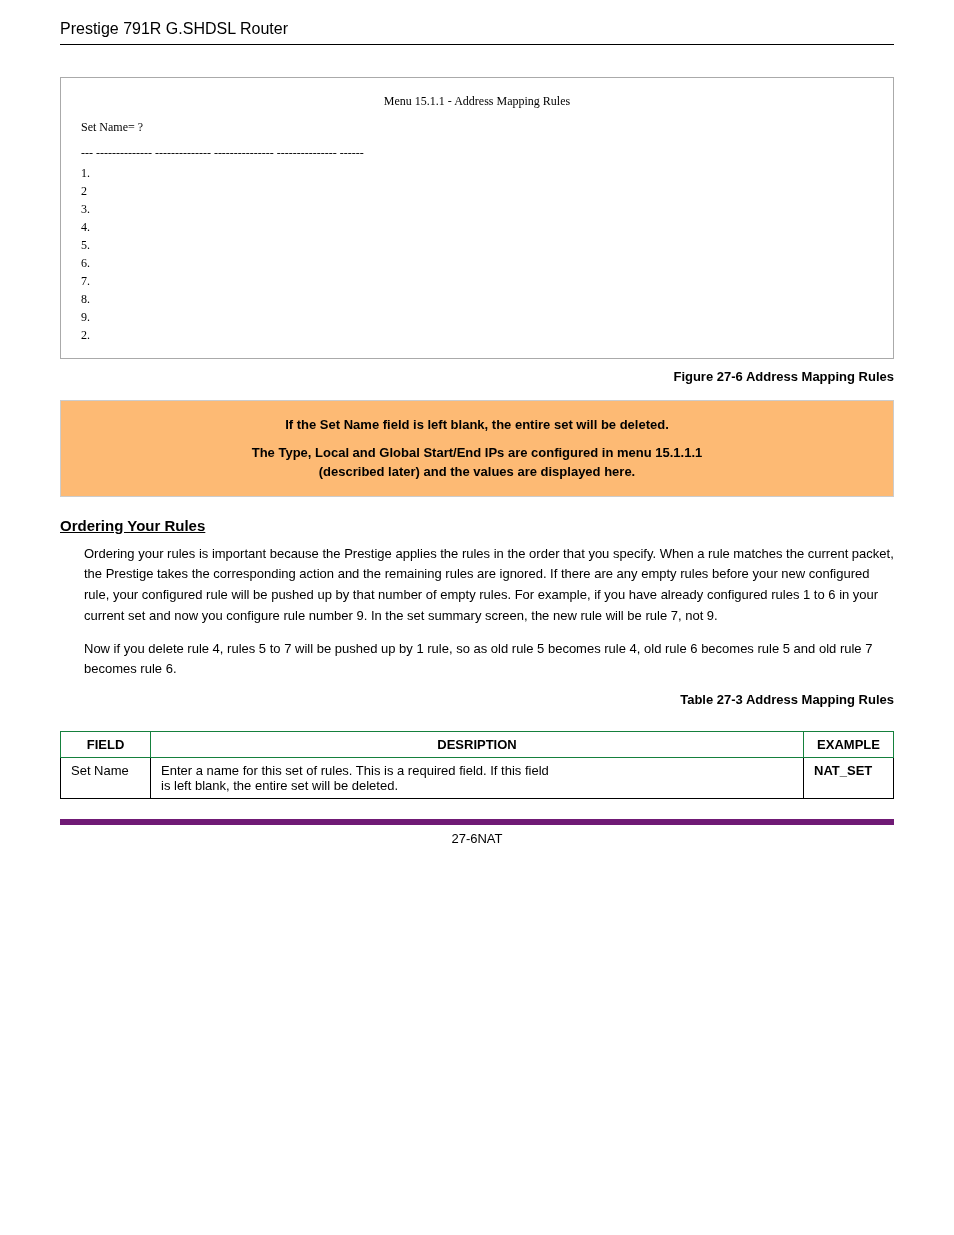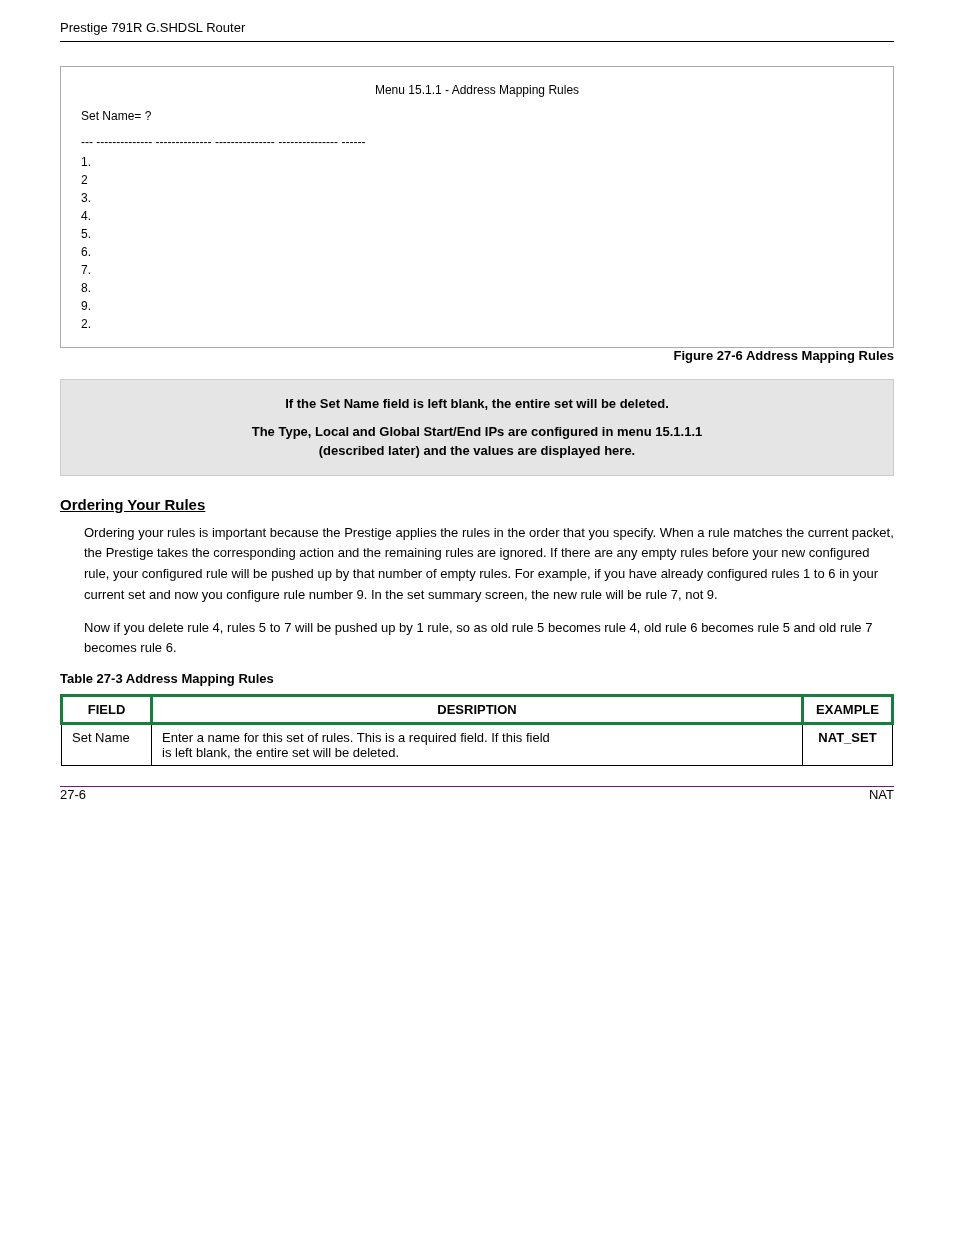--- a/index.html
+++ b/index.html
@@ -12,45 +12,46 @@
       min-height: 1235px;
     }
 
     .page-wrapper {
       padding: 20px 60px 40px 60px;
     }
 
     .page-header {
       border-bottom: 1.5px solid #000;
       padding-bottom: 6px;
-      margin-bottom: 24px;
-      font-size: 13px;
+      margin-bottom: 32px;
+      font-size: 16px;
     }
 
     
     .menu-box {
       border: 1px solid #aaa;
       background: #fff;
-      font-family: Liberation Sans, sans-serif;
+      font-family: Liberation Serif, serif;
       font-size: 12px;
       padding: 14px 20px;
+      margin-bottom: 10px;
       line-height: 1.5;
     }
 
     .figure-caption {
       text-align: right;
       font-weight: bold;
       font-size: 13px;
       margin-bottom: 16px;
     }
 
     
     .note-box {
       border: 1px solid #ccc;
-      background: #e5e5e5;
+      background: #fdba74;
       padding: 14px 20px;
       margin-bottom: 20px;
       text-align: center;
     }
 
     .note-box p {
       font-size: 13px;
       font-weight: bold;
       margin-bottom: 8px;
       line-height: 1.5;
@@ -71,35 +72,35 @@
     
     .body-text {
       font-size: 13px;
       line-height: 1.6;
       margin-bottom: 12px;
       margin-left: 24px;
     }
 
     
     .table-caption {
-      text-align: left;
-      font-weight: bold;
-      font-size: 13px;
-      margin-bottom: 8px;
+      text-align: right;
+      font-weight: bold;
+      font-size: 13px;
+      margin-bottom: 24px;
     }
 
     .data-table {
       width: 100%;
       border-collapse: collapse;
       font-size: 13px;
       margin-bottom: 20px;
     }
 
     .data-table th {
-      border: 3px solid #15803d;
+      border: 1px solid #15803d;
       padding: 5px 10px;
       font-weight: bold;
       text-align: center;
       background: #fff;
     }
 
     .data-table td {
       border: 1px solid #000;
       padding: 5px 10px;
       vertical-align: top;
@@ -108,30 +109,30 @@
     .data-table td.field-col {
       width: 90px;
     }
 
     .data-table td.desc-col {
       width: auto;
     }
 
     .data-table td.example-col {
       width: 90px;
-      text-align: center;
+      text-align: left;
       font-weight: bold;
     }
 
     
     .page-footer {
-      border-top: 1px solid #701a75;
-      padding-top: 0;
+      border-top: 6px solid #701a75;
+      padding-top: 6px;
       display: flex;
-      justify-content: space-between;
+      justify-content: center;
       font-size: 13px;
       margin-top: 10px;
     }
   </style>
 </head>
 <body>
 
 <div class="page-wrapper">
 
   <div class="page-header">

